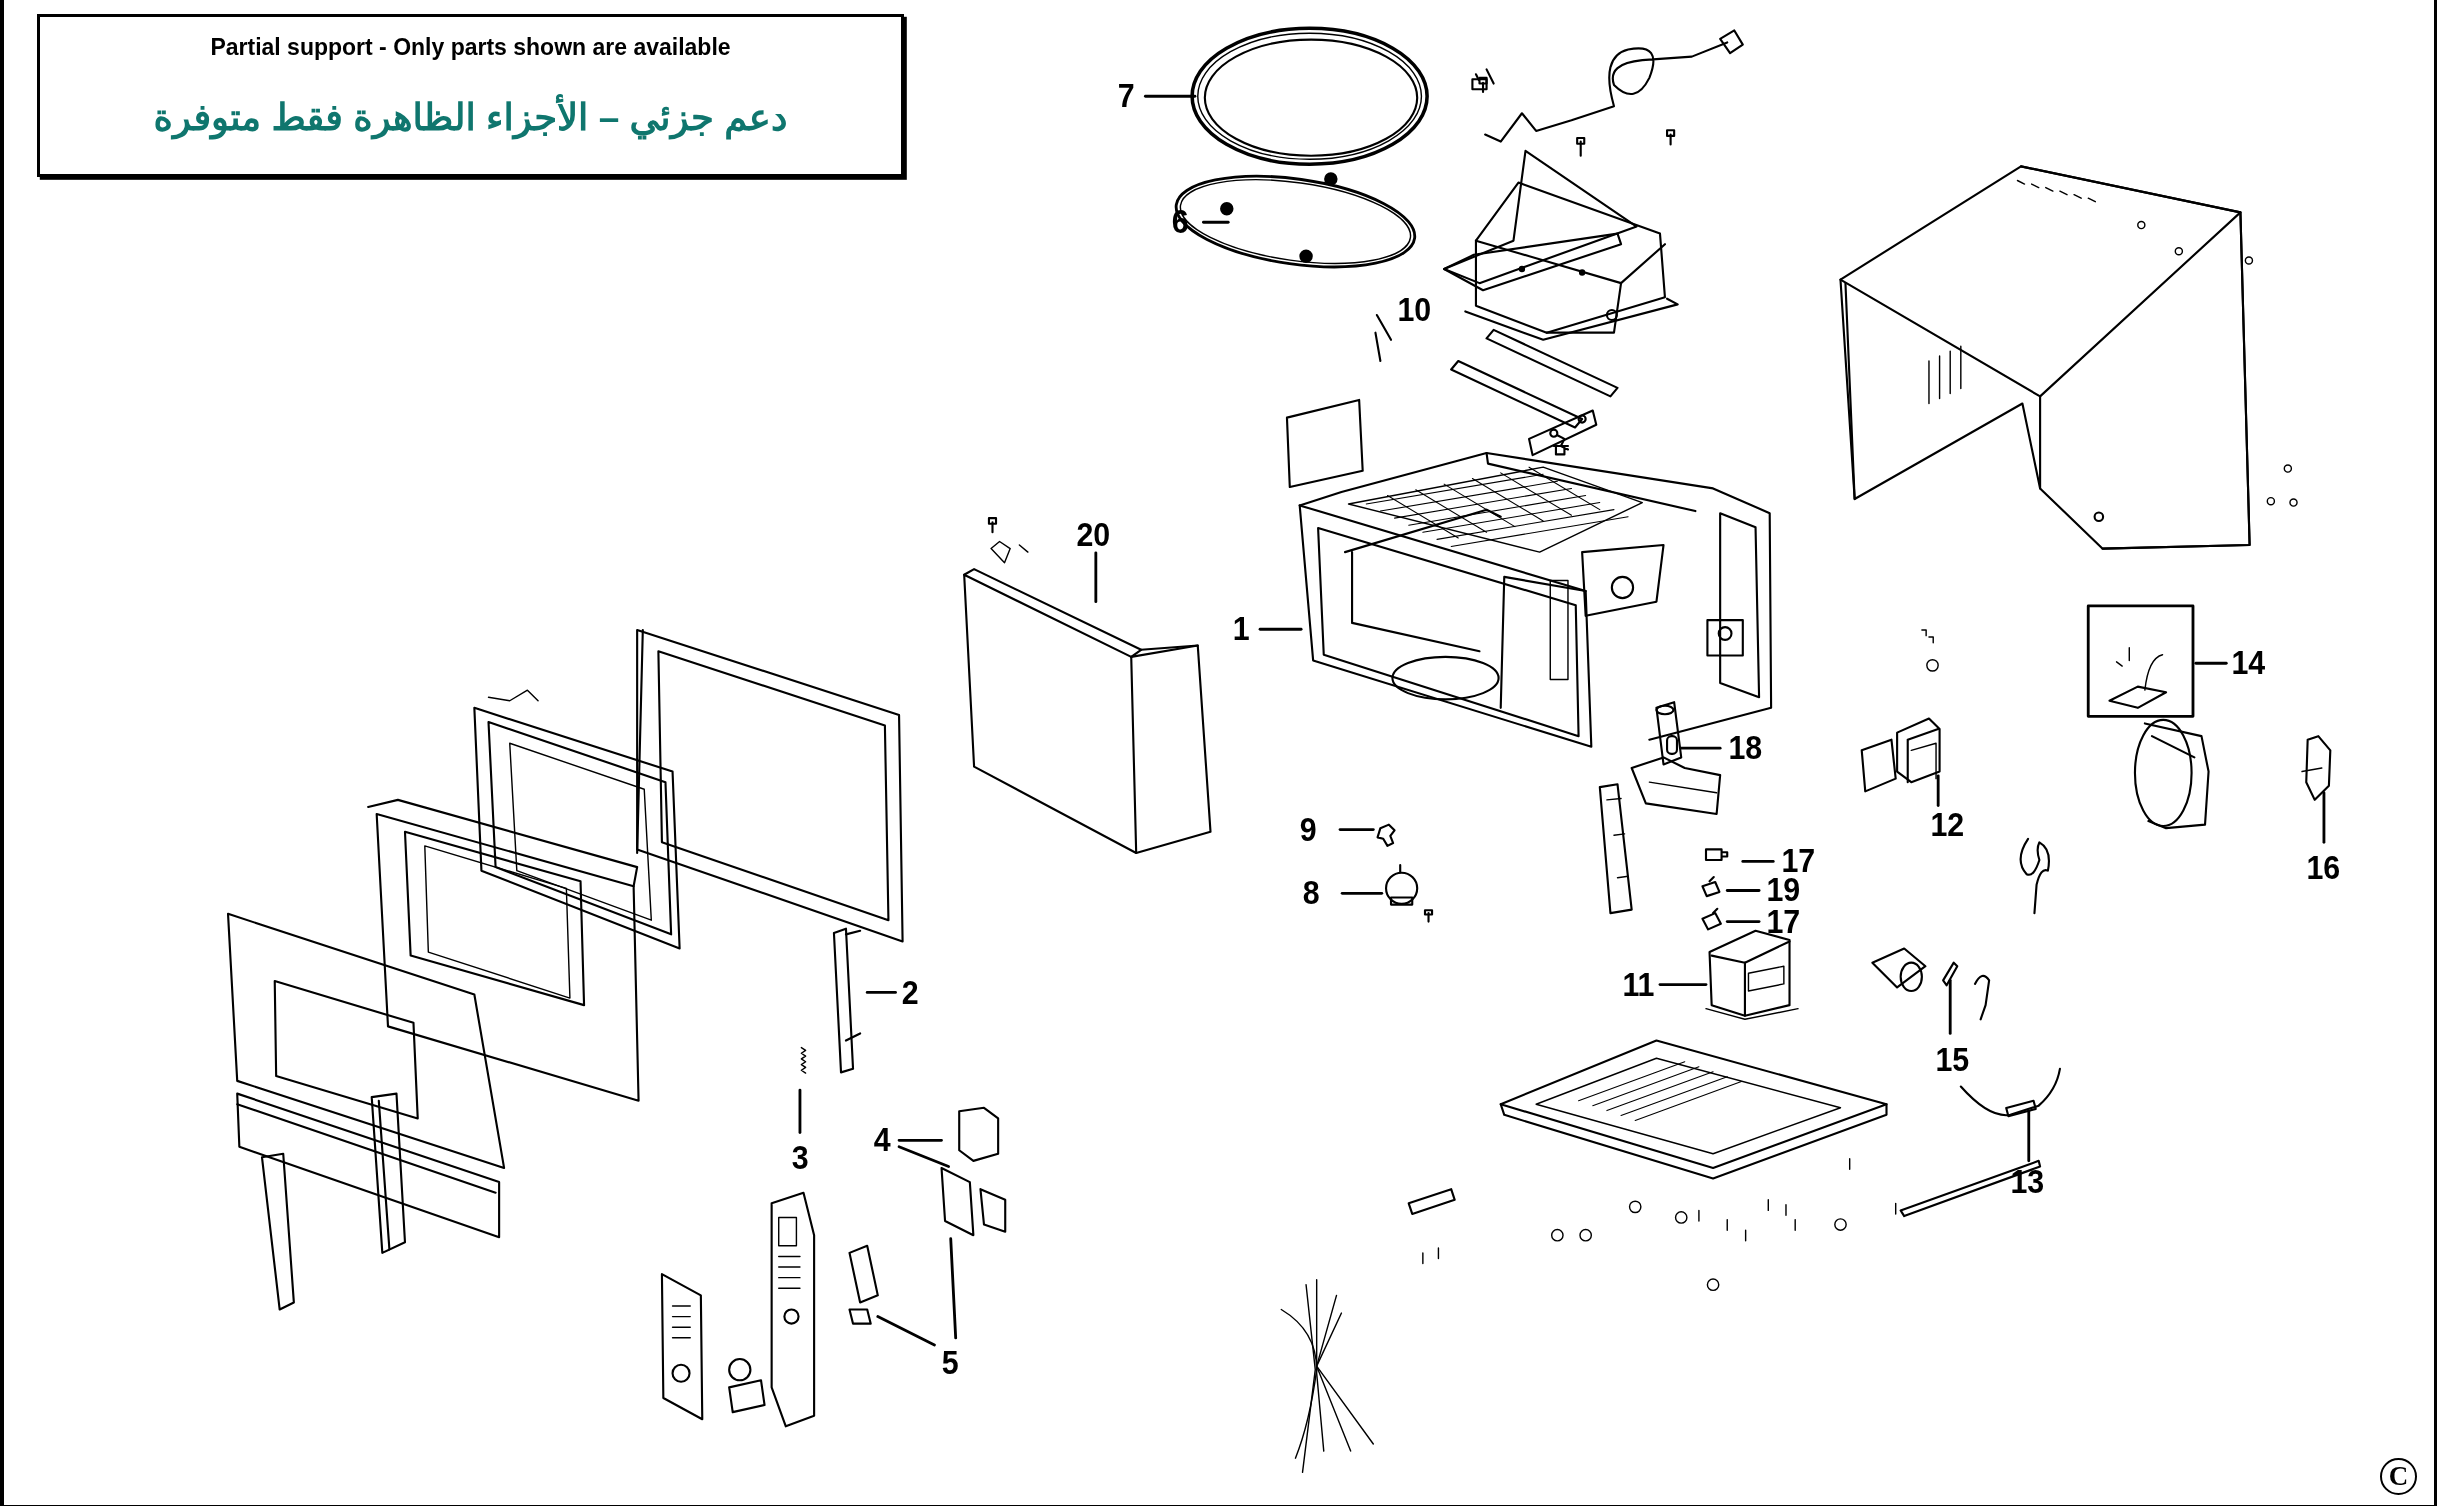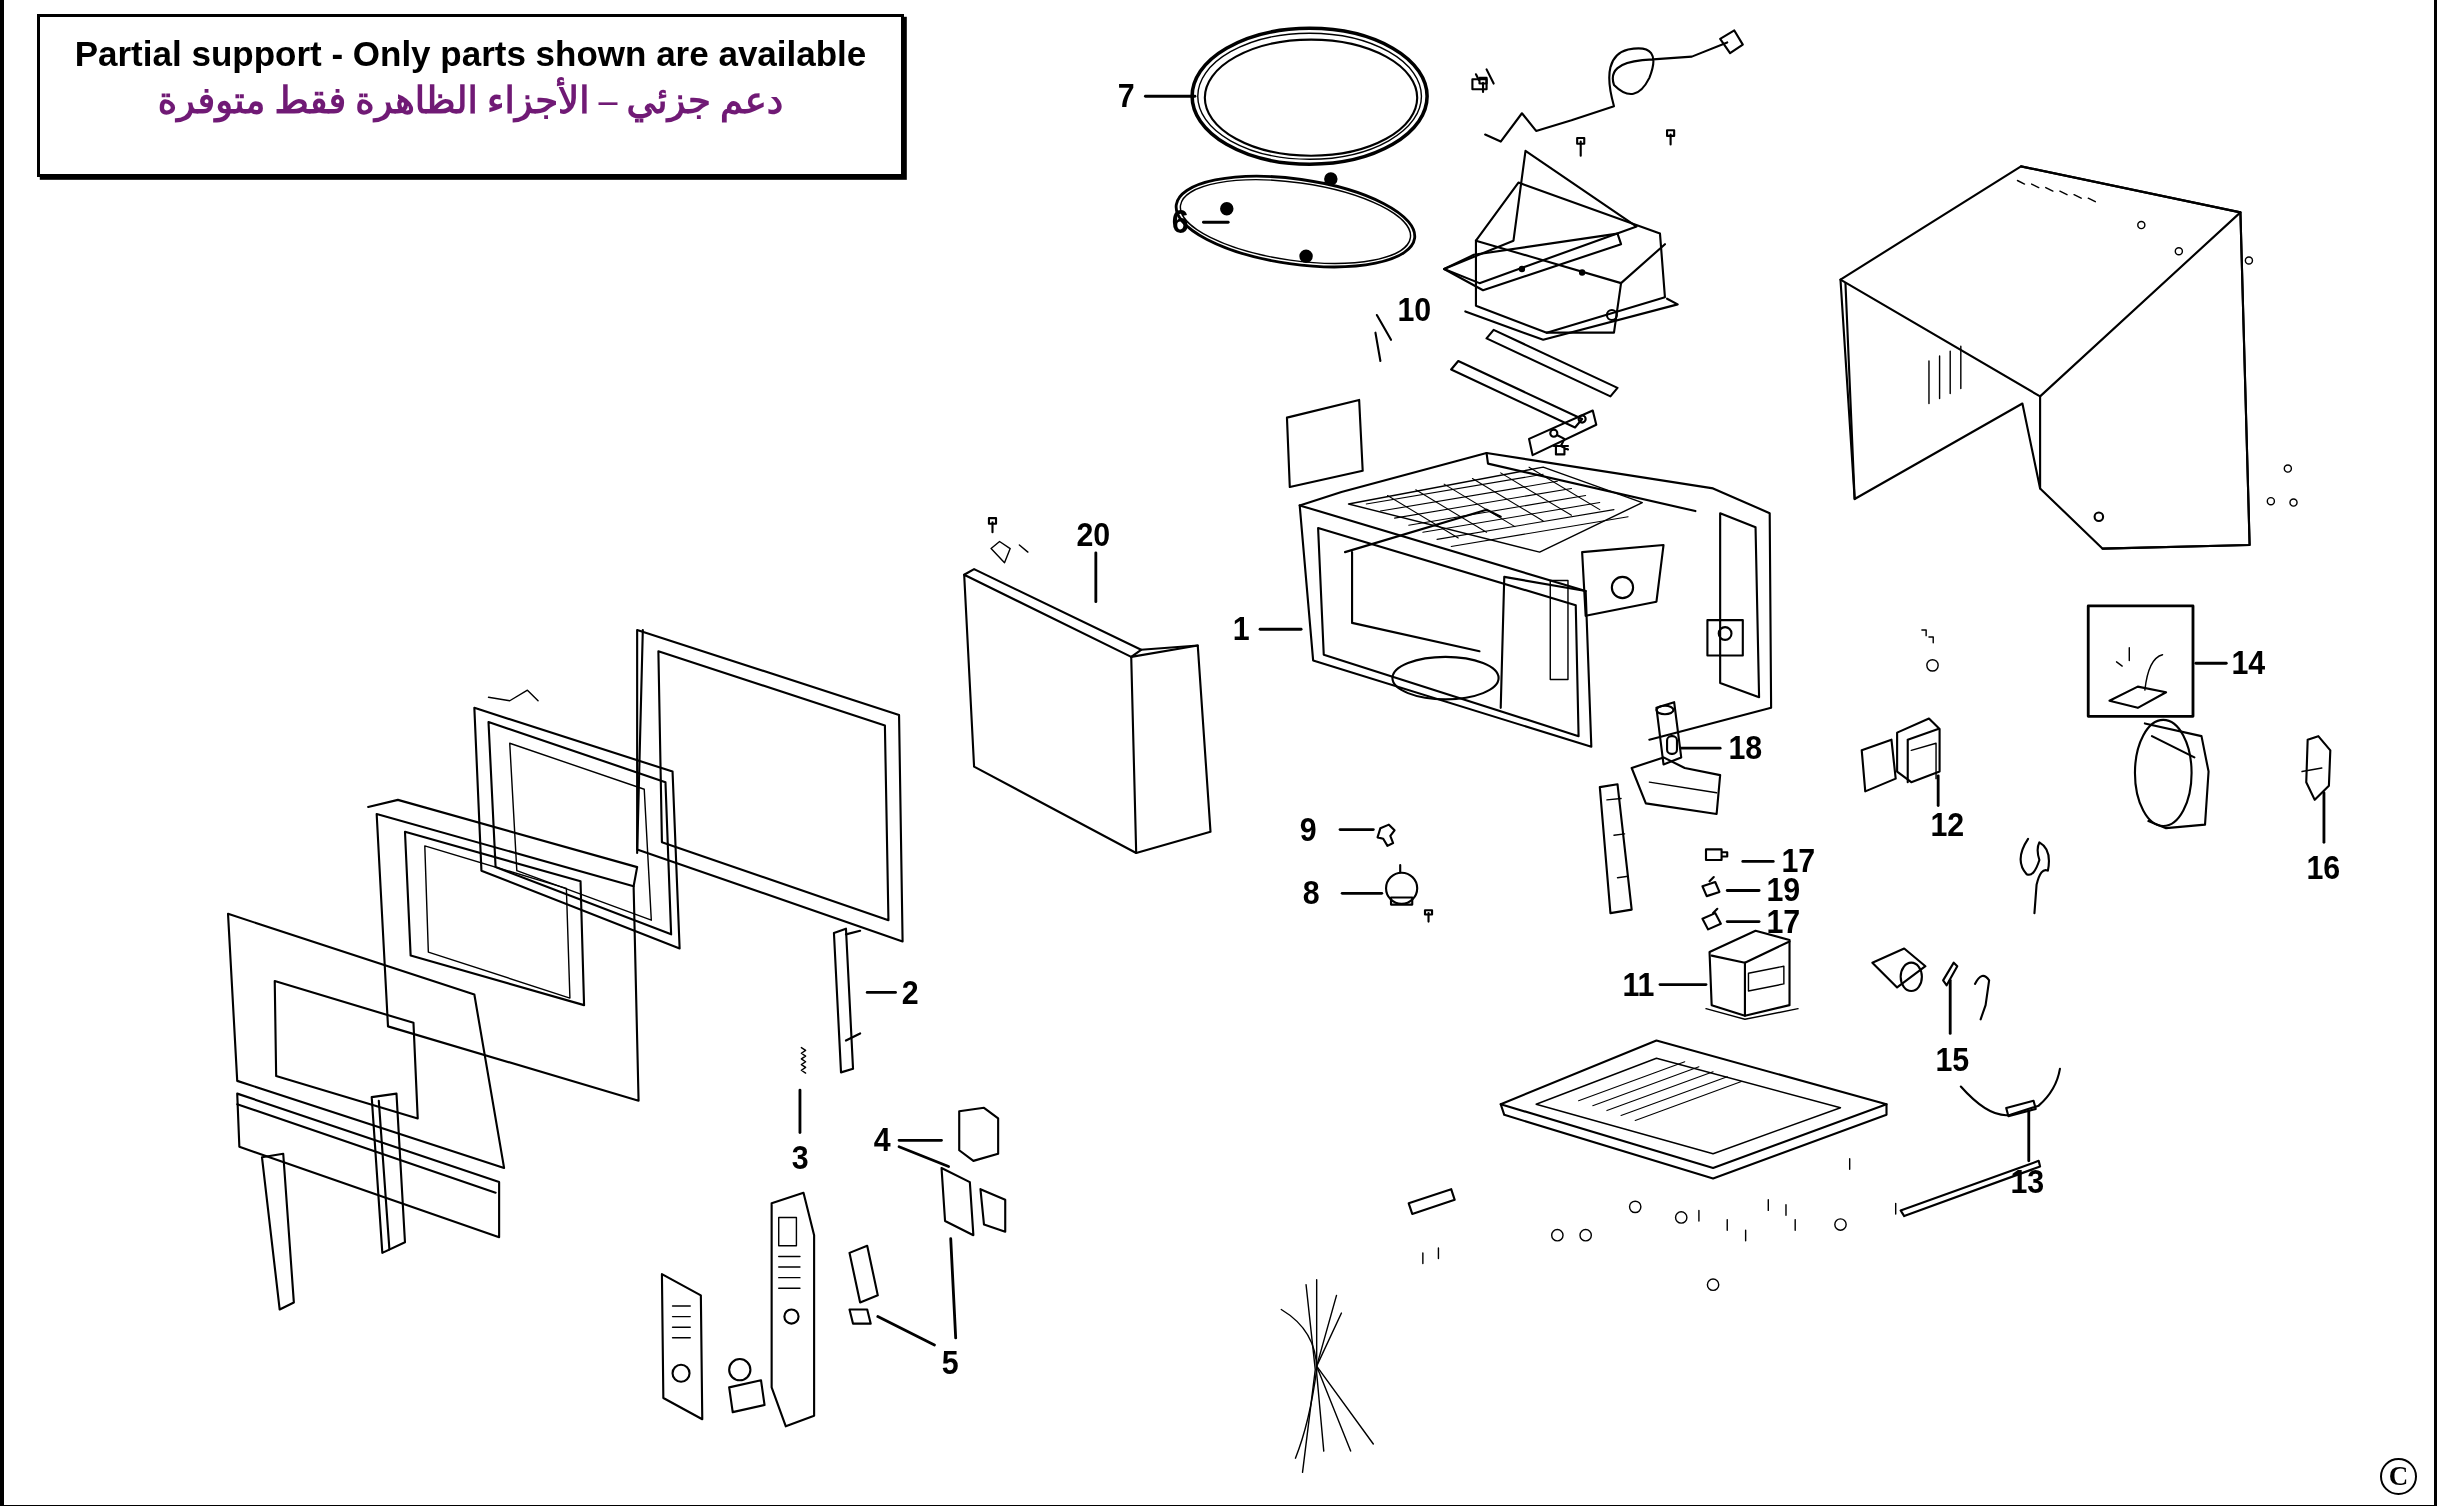--- a/index.html
+++ b/index.html
@@ -1,22 +1,22 @@
 <!DOCTYPE html>
 <html style="font-size:11.3px"><head>
 <meta charset="utf-8">
 <style>
   html,body{margin:0;padding:0;background:#fff;}
   body{width:2438px;height:1507px;position:relative;overflow:hidden;font-family:"Liberation Sans",sans-serif;}
   .frame-left{position:absolute;left:0;top:0;width:4.2px;height:1507px;background:#000;}
   .frame-right{position:absolute;right:0;top:0;width:4.2px;height:1507px;background:#000;}
   .frame-bottom{position:absolute;left:0;bottom:0;width:2438px;height:2.1px;background:#000;}
   .notice{position:absolute;left:37px;top:14px;width:861px;height:157px;border:3.5px solid #000;box-shadow:2.8px 2.8px 0 #000;background:#fff;text-align:center;}
-  .notice-en{font-family:"Liberation Sans",sans-serif;font-weight:bold;font-size:35px;margin-top:17px;color:#000;}
-  .notice-ar{font-family:Liberation Serif, serif;font-weight:bold;font-size:37px;margin-top:5px;color:#701a75;direction:rtl;}
+  .notice-en{font-family:"Liberation Sans",sans-serif;font-weight:bold;font-size:23px;margin-top:17px;color:#000;}
+  .notice-ar{font-family:Liberation Sans, sans-serif;font-weight:bold;font-size:37px;margin-top:35px;color:#0f766e;direction:rtl;}
   svg#drawing{position:absolute;left:0;top:0;}
   .callout{position:absolute;font-family:"Liberation Sans",sans-serif;font-weight:bold;font-size:33px;color:#000;line-height:1;transform:scaleX(0.92);}
   .copyright{position:absolute;left:2380px;top:1458px;width:33px;height:33px;border:2.8px double #000;border-radius:50%;font-family:"Liberation Serif",serif;font-weight:bold;font-size:27px;line-height:33px;text-align:center;color:#000;}
 </style>
 </head>
 <body>
 
 <div class="frame-left"></div>
 <div class="frame-right"></div>
 <div class="frame-bottom"></div>

